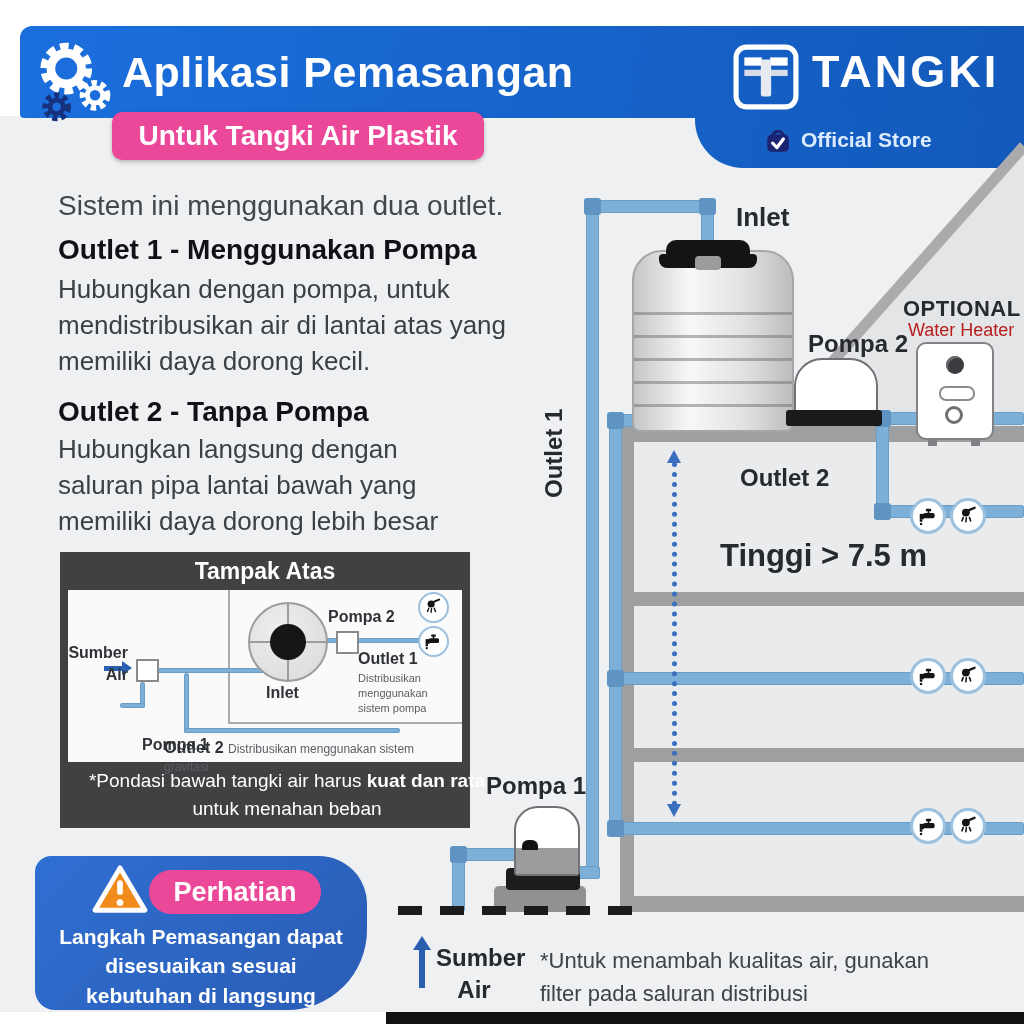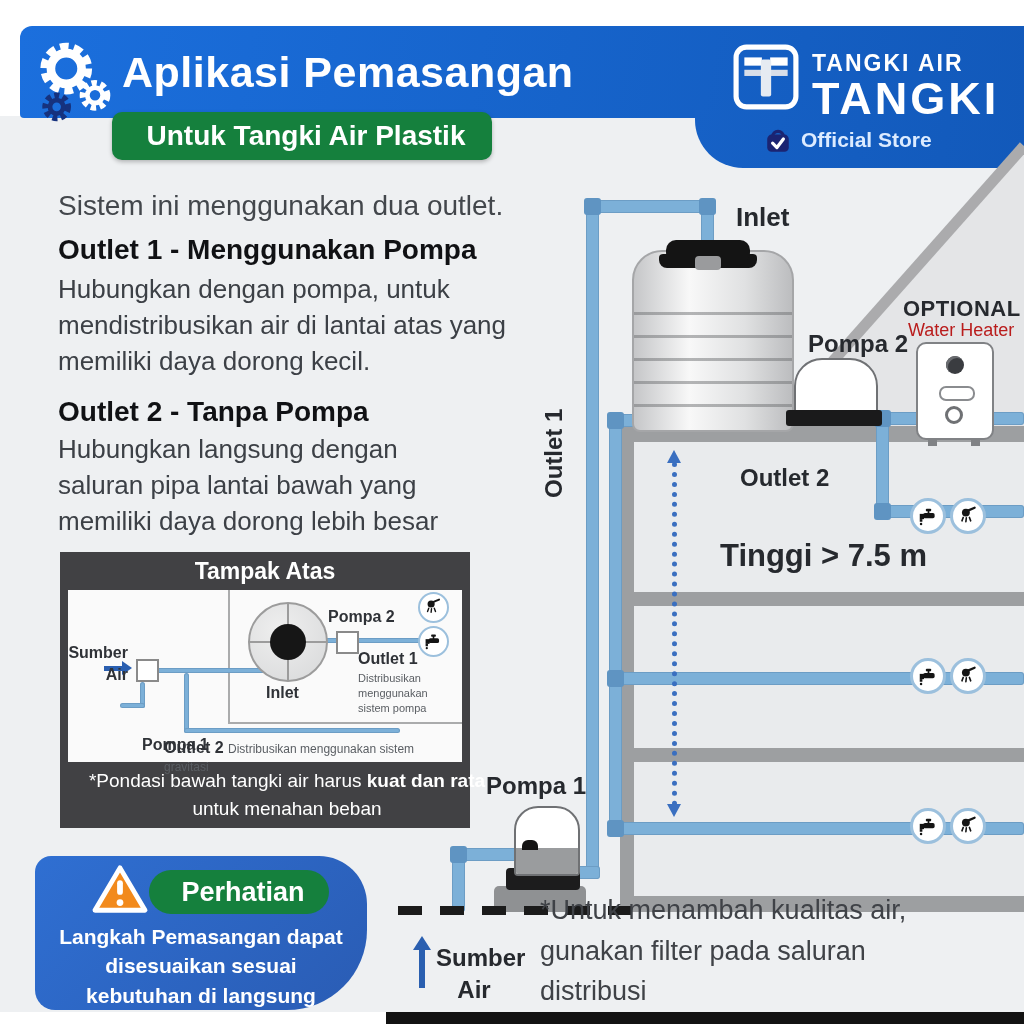--- a/index.html
+++ b/index.html
@@ -6,21 +6,21 @@
   .page{position:relative;width:1024px;height:1024px;background:#fff;overflow:hidden;
         font-family:"Liberation Sans",sans-serif;color:#26292e;}
   .abs{position:absolute;}
   .pipe{position:absolute;background:#7cb0d8;border-radius:3px;box-shadow:inset 0 0 0 1px rgba(60,100,140,.25);}
   .elb{position:absolute;background:#5f94c2;border-radius:3px;}
   .util{position:absolute;width:36px;height:36px;border-radius:50%;background:#fff;
         border:3px solid #9cc0dd;display:flex;align-items:center;justify-content:center;box-sizing:border-box;}
   .util-sm{width:31px;height:31px;border:2px solid #9cc0dd;}
   .lbl{position:absolute;font-weight:800;color:#26292e;}
   .slab{position:absolute;background:#9d9fa1;}
-  .badge-navy{background:#15803d;color:#fff;display:flex;align-items:center;justify-content:center;padding-left:8px;}
+  .badge-navy{background:#ec4899;color:#fff;display:flex;align-items:center;justify-content:center;}
 </style>
 </head>
 <body>
 
 <div class="page">
 
   <div class="abs" style="left:0;top:116px;width:1024px;height:896px;background:#eef0f2;"></div>
 
   <div class="abs" style="left:20px;top:26px;width:1004px;height:92px;background:linear-gradient(100deg,#1b6fdd,#1259ba);border-radius:12px 0 0 4px;"></div>
   <div class="abs" style="left:695px;top:110px;width:329px;height:58px;background:linear-gradient(100deg,#1661c6,#1259ba);border-radius:0 0 0 48px;"></div>
@@ -40,21 +40,20 @@
 
   <svg class="abs" style="left:733px;top:44px;" width="66" height="66" viewBox="0 0 64 64">
     <rect x="3" y="3" width="58" height="58" rx="10" fill="none" stroke="#fff" stroke-width="5"></rect>
     <rect x="11" y="13" width="17" height="8" fill="#fff"></rect>
       <rect x="36" y="13" width="17" height="8" fill="#fff"></rect>
     <rect x="11" y="25" width="17" height="6" fill="#d8dee8"></rect>
       <rect x="36" y="25" width="17" height="6" fill="#d8dee8"></rect>
     <rect x="27" y="15" width="10" height="36" rx="2" fill="#e6ebf2"></rect>
   </svg>
   <div class="abs" style="left:812px;top:50px;color:#fff;">
-    <div style="font-size:23px;font-weight:800;letter-spacing:2px;">TANGKI AIR</div>
     <div style="font-size:45px;font-weight:800;letter-spacing:3px;margin-top:-4px;">TANGKI</div>
   </div>
   <div class="abs" style="left:765px;top:126px;display:flex;align-items:center;gap:10px;">
     <svg width="26" height="28" viewBox="0 0 24 26">
       <path d="M7 10 a5 5 0 0 1 10 0" fill="none" stroke="#1b2472" stroke-width="3"></path>
       <rect x="2" y="8" width="20" height="16" rx="4" fill="#1b2472"></rect>
       <polyline points="7,16 11,20 17,12" fill="none" stroke="#fff" stroke-width="3" stroke-linecap="round" stroke-linejoin="round"></polyline>
     </svg>
     <span style="color:#dcebff;font-size:21px;font-weight:700;">Official Store</span>
   </div>
@@ -280,16 +279,16 @@
   <div class="lbl" style="left:808px;top:330px;font-size:24px;">Pompa 2</div>
   <div class="lbl" style="left:486px;top:772px;font-size:24px;">Pompa 1</div>
   <div class="lbl" style="left:903px;top:296px;font-size:22px;letter-spacing:.5px;">OPTIONAL</div>
   <div class="abs" style="left:908px;top:320px;font-size:18px;color:#b91c1c;">Water Heater</div>
 
   <div class="abs" style="left:398px;top:906px;width:252px;height:9px;background:repeating-linear-gradient(90deg,#1b1b1b 0 24px,transparent 24px 42px);"></div>
 
   <div class="abs" style="left:419px;top:948px;width:6px;height:40px;background:#2a5fb0;"></div>
   <div class="abs" style="left:413px;top:936px;width:0;height:0;border-left:9px solid transparent;border-right:9px solid transparent;border-bottom:14px solid #2a5fb0;"></div>
   <div class="abs" style="left:436px;top:942px;width:76px;text-align:center;font-size:24px;font-weight:800;line-height:1.35;color:#26292e;">Sumber Air</div>
-  <div class="abs" style="left:540px;top:890px;width:410px;font-size:27px;line-height:1.5;color:#3f4247;">*Untuk menambah kualitas air, gunakan filter pada saluran distribusi</div>
+  <div class="abs" style="left:540px;top:944px;width:410px;font-size:22px;line-height:1.5;color:#3f4247;">*Untuk menambah kualitas air, gunakan filter pada saluran distribusi</div>
 
   <div class="abs" style="left:386px;top:1012px;width:638px;height:12px;background:#121212;"></div>
 </div>
 
 </body></html>

